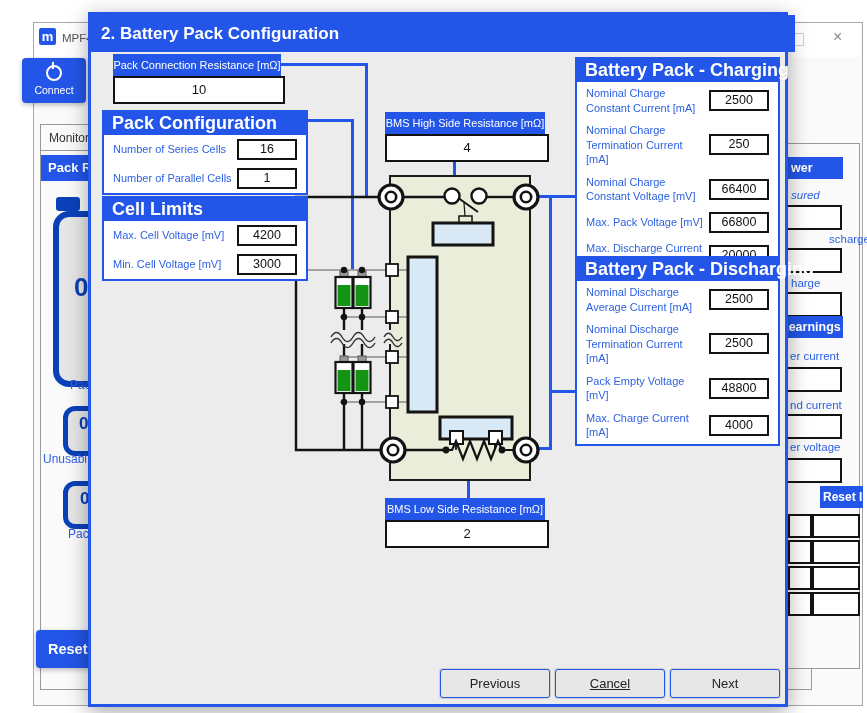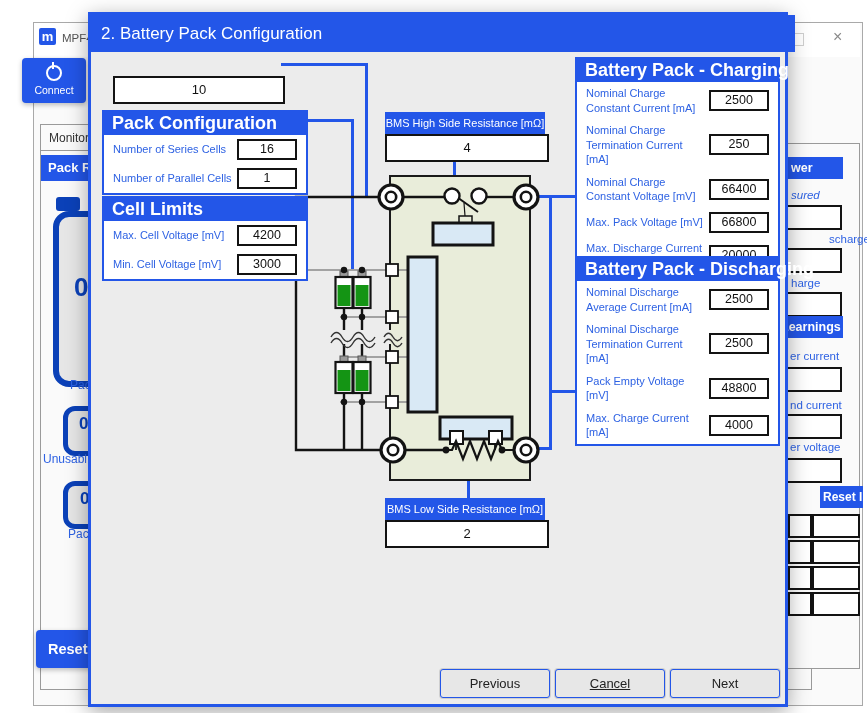--- a/index.html
+++ b/index.html
@@ -25,21 +25,21 @@
   .panel{border:1px solid #9a9a9a;background:#fafafa;}
   .hdrband{background:var(--accent);color:#fff;font-weight:bold;font-size:12.5px;line-height:22px;white-space:nowrap;overflow:hidden;}
   .gauge{border:5px solid var(--dark_blue);border-radius:12px;background:#E6E6E6;}
   .gaugebig{border:6px solid var(--dark_blue);border-radius:16px;background:#E6E6E6;}
   .gval{color:var(--dark_blue);font-weight:bold;}
   .bluelabel{color:var(--label_blue);font-size:12px;white-space:nowrap;}
   .rlabel{color:var(--label_blue);font-size:11.5px;white-space:nowrap;}
   .rinput{border:2px solid #131313;background:#fff;}
   
   .dlg{border:3px solid var(--accent);background:#ECECEC;box-shadow:0 5px 20px rgba(0,0,0,.35);}
-  .dlgtitle{background:var(--accent);color:#fff;font-weight:normal;font-size:17px;line-height:37px;padding-left:10px;}
+  .dlgtitle{background:var(--accent);color:#fff;font-weight:bold;font-size:17px;line-height:37px;padding-left:10px;}
   .iolabel{background:var(--accent);color:#fff;font-size:11px;text-align:center;line-height:22px;white-space:nowrap;}
   .iovalue{border:2px solid #131313;background:#fff;text-align:center;font-size:13px;color:#111;}
   .section{border:2px solid var(--accent);background:#fff;}
   .sechdr{height:23px;background:var(--accent);color:#fff;font-weight:bold;font-size:18px;line-height:23px;padding-left:8px;white-space:nowrap;}
   .frow{display:flex;align-items:center;padding:4px 9px 4px 9px;}
   .flabel{flex:1;font-size:11px;color:var(--label_blue);line-height:1.32;padding-right:4px;}
   .fval{flex:none;width:56px;height:17px;border:2px solid #131313;background:#fff;text-align:center;font-size:12.5px;line-height:17px;color:#111;}
   .line{background:var(--accent);}
   .navbtn{background:#E7E7E7;border:1.5px solid var(--accent);border-radius:3px;box-shadow:0 0 0 1px #cfcfcf;color:#222;font-size:13px;text-align:center;line-height:27px;}
 </style>
@@ -221,20 +221,21 @@
           <circle cx="393" cy="450" r="12" fill="#fff" stroke="#131313" stroke-width="3.2"></circle>
           <circle cx="393" cy="450" r="5.2" fill="#fff" stroke="#131313" stroke-width="2.6"></circle>
         </g>
       <g>
           <circle cx="526" cy="450" r="12" fill="#fff" stroke="#131313" stroke-width="3.2"></circle>
           <circle cx="526" cy="450" r="5.2" fill="#fff" stroke="#131313" stroke-width="2.6"></circle>
         </g>
     </g>
   </svg>
 
+  <div class="abs iolabel" style="left:113px;top:54px;width:168px;height:22px;">Pack Connection Resistance [mΩ]</div>
   <div class="abs iovalue" style="left:113px;top:76px;width:168px;height:24px;line-height:24px;">10</div>
 
   <div class="abs section" style="left:102px;top:110px;width:202px;">
     <div class="sechdr">Pack Configuration</div>
     <div class="frow">
       <div class="flabel">Number of Series Cells</div>
       <div class="fval">16</div>
     </div>
     <div class="frow">
       <div class="flabel">Number of Parallel Cells</div>

